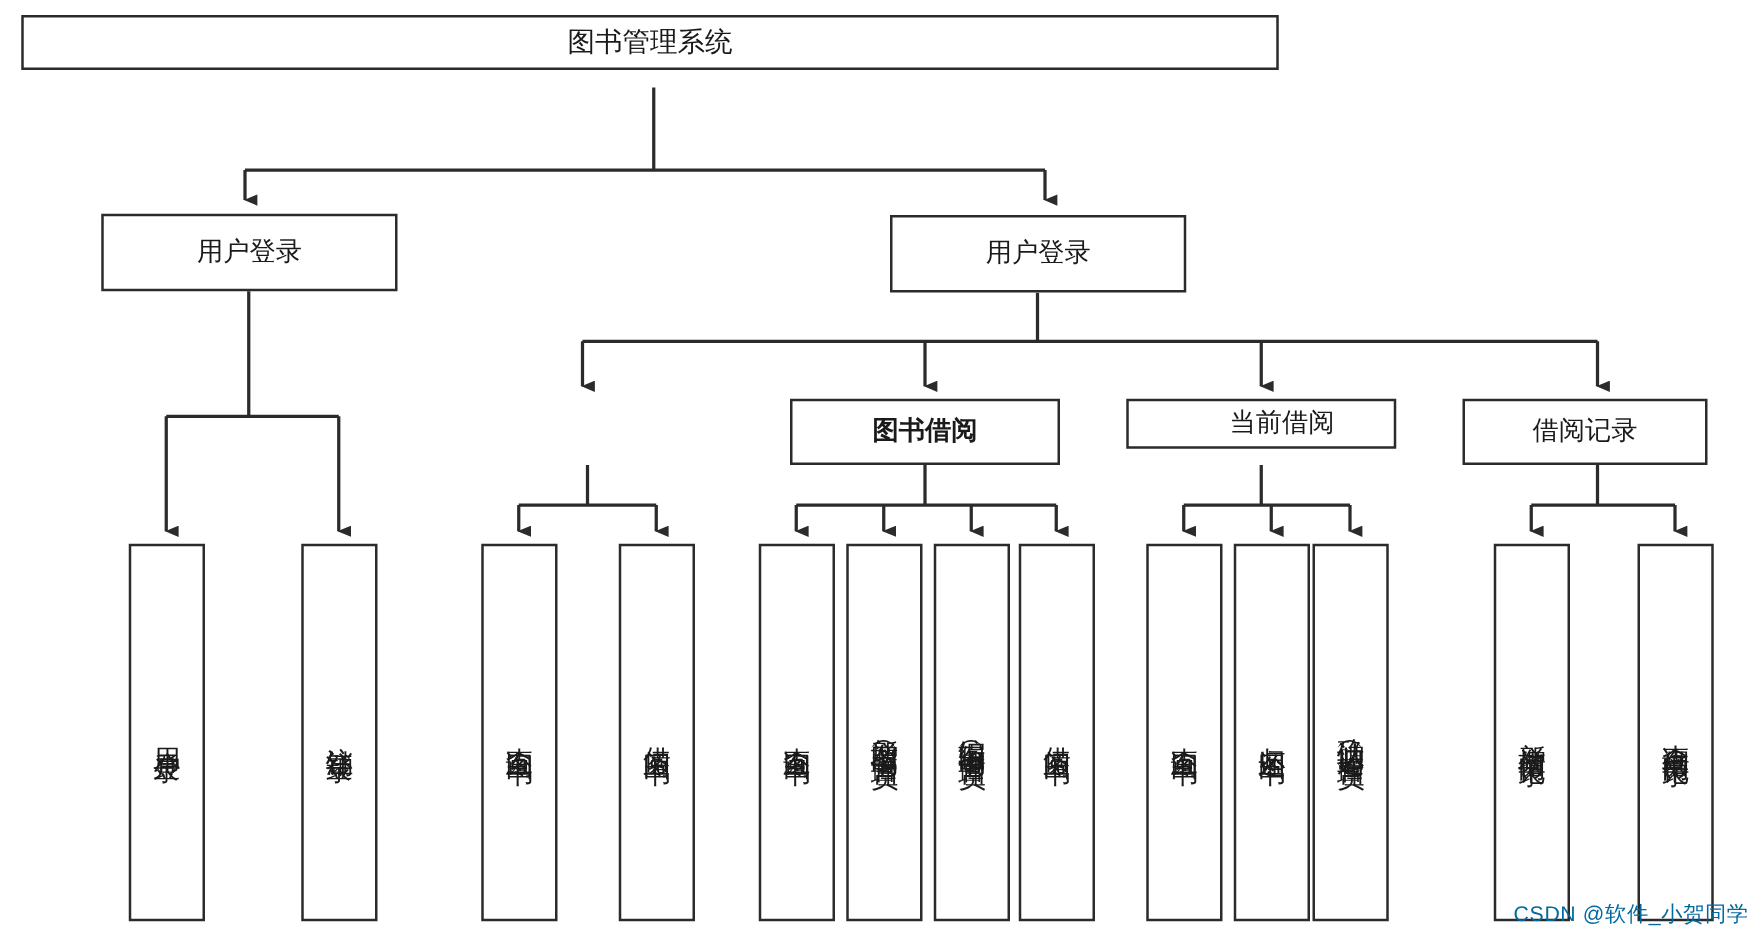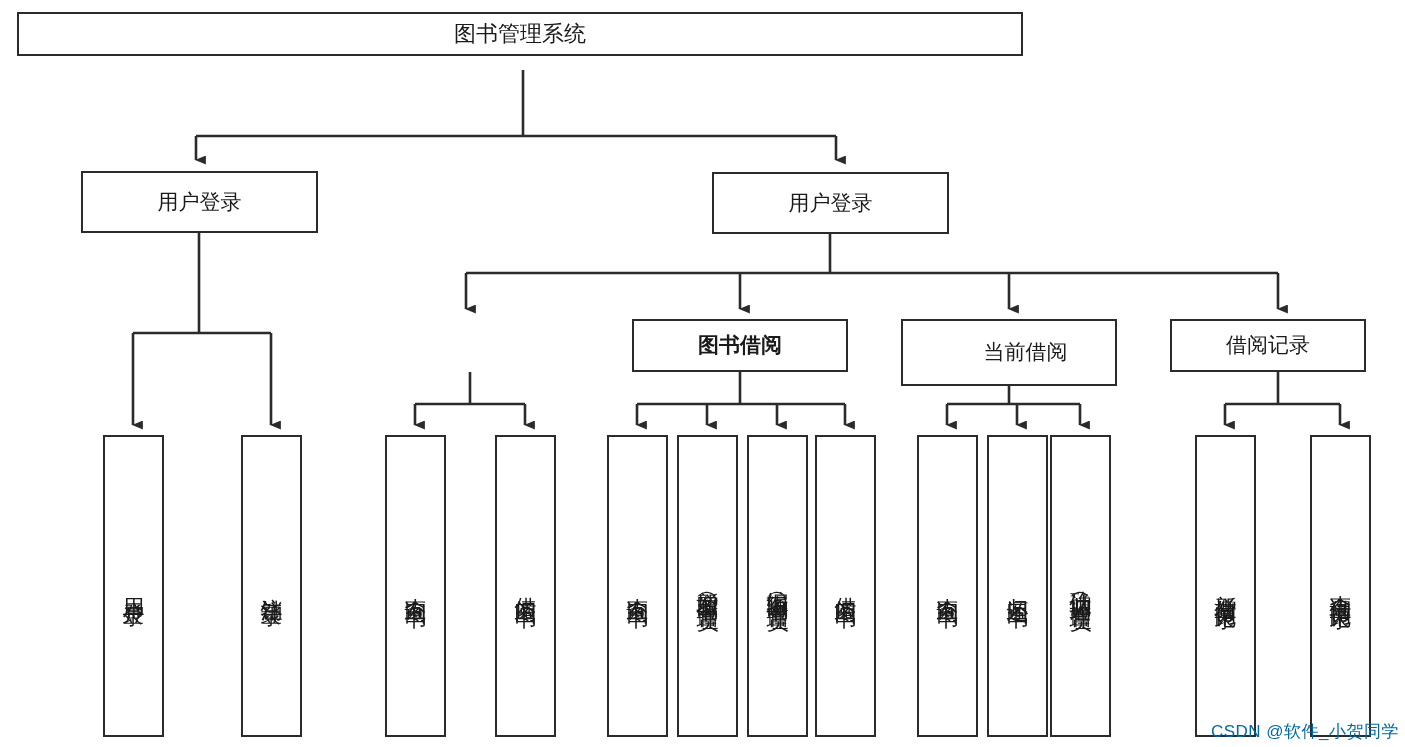--- a/index.html
+++ b/index.html
@@ -135,21 +135,21 @@
   <div class="node horiz" style="left:81px; top:171px; width:237px; height:62px;">
     <span class="label">用户登录</span>
   </div>
   <div class="node horiz" style="left:712px; top:172px; width:237px; height:62px;">
     <span class="label">用户登录</span>
   </div>
 
   <div class="node horiz" style="left:632px; top:319px; width:216px; height:53px;font-weight:bold;">
     <span class="label">图书借阅</span>
   </div>
-  <div class="node horiz" style="left:901px; top:319px; width:216px; height:67px;padding-left:33px;">
+  <div class="node horiz" style="left:901px; top:319px; width:216px; height:40px;padding-left:33px;">
     <span class="label">当前借阅</span>
   </div>
   <div class="node horiz" style="left:1170px; top:319px; width:196px; height:53px;">
     <span class="label">借阅记录</span>
   </div>
 
   <div class="node vert" style="left:103px; top:435px; width:61px; height:302px;">
     <span class="label">用户登录</span>
   </div>
   <div class="node vert" style="left:241px; top:435px; width:61px; height:302px;">

